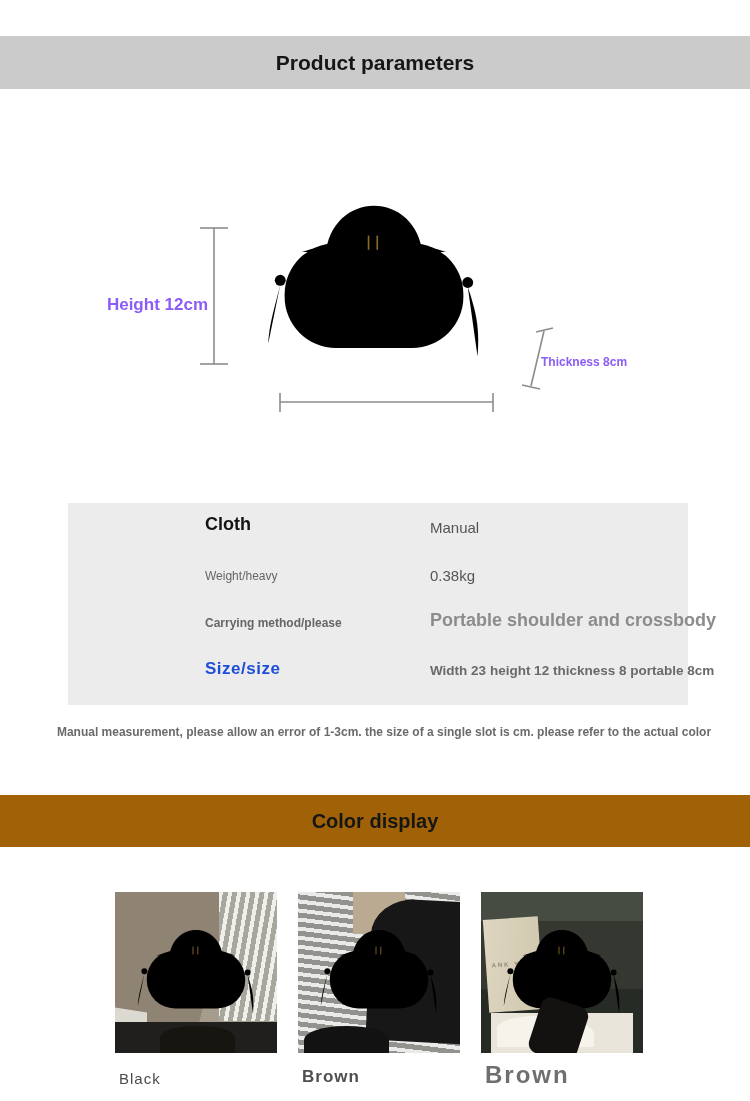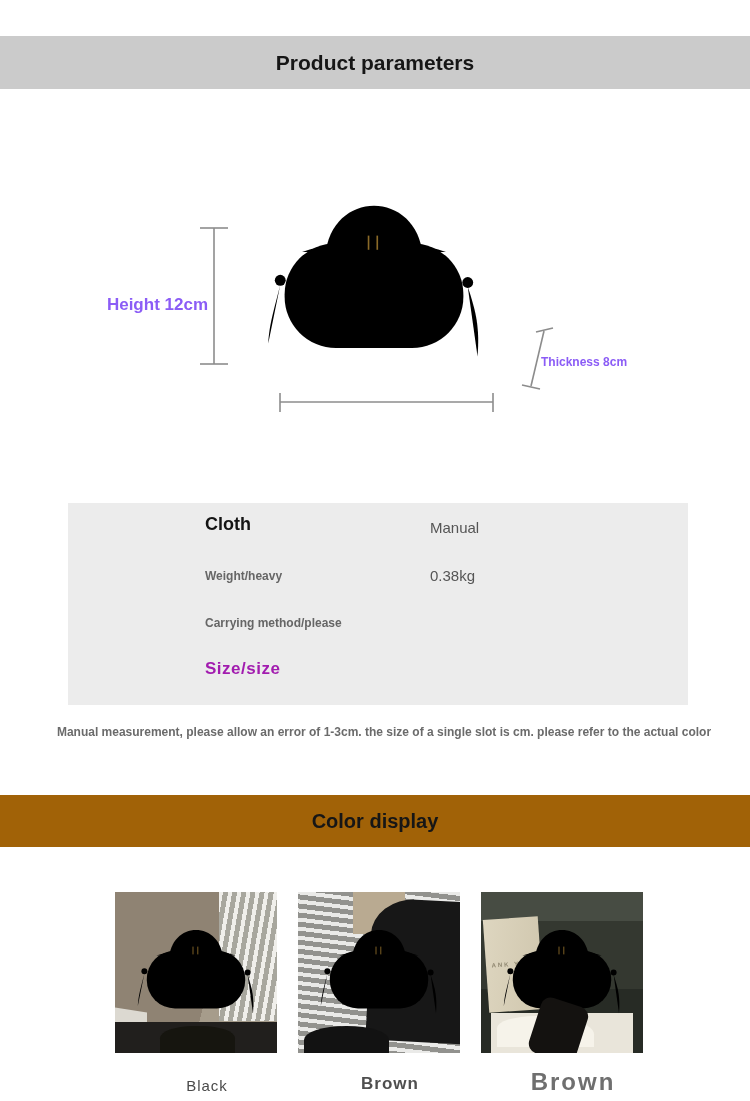--- a/index.html
+++ b/index.html
@@ -25,25 +25,25 @@
 
   
   .bag{overflow:visible;}
   .bag-main{position:absolute;left:265px;top:158px;width:218px;height:213px;}
 
   
   .specs-panel{position:absolute;left:68px;top:503px;width:620px;height:202px;background:#ececec;}
   .sp{position:absolute;white-space:nowrap;}
   .r1l{left:205px;top:514px;font-size:18px;font-weight:700;color:#141414;}
   .r1v{left:430px;top:519px;font-size:15px;font-weight:500;color:#555;}
-  .r2l{left:205px;top:569px;font-size:12px;font-weight:700;color:#666;}
+  .r2l{left:205px;top:569px;font-size:12px;font-weight:400;color:#666;}
   .r2v{left:430px;top:567px;font-size:15px;font-weight:500;color:#555;}
   .r3l{left:205px;top:616px;font-size:12px;font-weight:600;color:#666;}
   .r3v{left:430px;top:610px;font-size:18px;font-weight:700;color:#8c8c8c;}
-  .r4l{left:205px;top:659px;font-size:17px;font-weight:700;color:#a21caf;letter-spacing:.5px;}
+  .r4l{left:205px;top:659px;font-size:17px;font-weight:700;color:#1d4ed8;letter-spacing:.5px;}
   .r4v{left:430px;top:663px;font-size:13.5px;font-weight:700;color:#6a6a6a;}
 
   .disclaimer{position:absolute;left:0;top:716px;width:750px;margin:9px;text-align:center;
               font-size:12px;font-weight:700;color:#6b6b6b;}
 
   
   .tile{position:absolute;top:892px;width:162px;height:161px;margin:0;overflow:hidden;background:#888;}
   .tile1{left:115px;}
   .tile2{left:298px;}
   .tile3{left:481px;}
@@ -66,21 +66,21 @@
   .tile3{background:linear-gradient(180deg,#474c43 0 18%,#343830 18% 60%,#272b25 60%);}
   .t3-shopbag{left:3%;top:16%;width:34%;height:58%;transform:rotate(-4deg);
               background:linear-gradient(100deg,#ded6c0,#cfc6ad);}
   .t3-shopbag span{position:absolute;left:10%;top:46%;font-size:6px;letter-spacing:2px;
                    color:#8e866f;font-weight:700;}
   .t3-box{left:6%;bottom:0;width:88%;height:25%;background:#e9e5da;}
   .t3-tissue{left:10%;bottom:4%;width:60%;height:19%;background:#f6f3ea;border-radius:40% 60% 0 0;}
   .t3-arm{left:33%;bottom:-4%;width:30%;height:36%;background:#141210;
           transform:rotate(18deg);border-radius:10px;z-index:4;}
 
-  .variant-label{position:absolute;margin:11px;text-align:center;width:162px;}
+  .variant-label{position:absolute;margin:4px;text-align:left;width:162px;}
   .vl1{left:115px;top:1066px;font-size:15px;font-weight:500;color:#4a4a4a;letter-spacing:1px;}
   .vl2{left:298px;top:1063px;font-size:17px;font-weight:700;color:#4f4f4f;letter-spacing:1px;}
   .vl3{left:481px;top:1057px;font-size:24px;font-weight:700;color:#6f6f6f;letter-spacing:2px;}
 </style>
 </head>
 <body>
 
 <svg width="0" height="0" style="position:absolute" aria-hidden="true">
   <defs>
     <symbol id="bag-symbol" viewBox="0 0 200 195">
@@ -128,21 +128,23 @@
 
   <div class="dim-label height-label">Height 12cm</div>
   <div class="dim-label thickness-label">Thickness 8cm</div>
 
   <section class="specs-panel" style="background: rgb(236, 236, 236);"></section>
   <div class="sp r1l">Cloth</div>
   <div class="sp r1v">Manual</div>
   <div class="sp r2l">Weight/heavy</div>
   <div class="sp r2v">0.38kg</div>
   <div class="sp r3l">Carrying method/please</div>
+  <div class="sp r3v">Portable shoulder and crossbody</div>
   <div class="sp r4l">Size/size</div>
+  <div class="sp r4v">Width 23 height 12 thickness 8 portable 8cm</div>
 
   <p class="disclaimer">Manual measurement, please allow an error of 1-3cm. the size of a single slot is cm. please refer to the actual color</p>
 
   <section class="band band2" style="background: #a16207;">
     <h2>Color display</h2>
   </section>
 
   <figure class="tile tile1">
     <div class="bgel t1-blinds"></div>
     <div class="bgel t1-ledge"></div>

